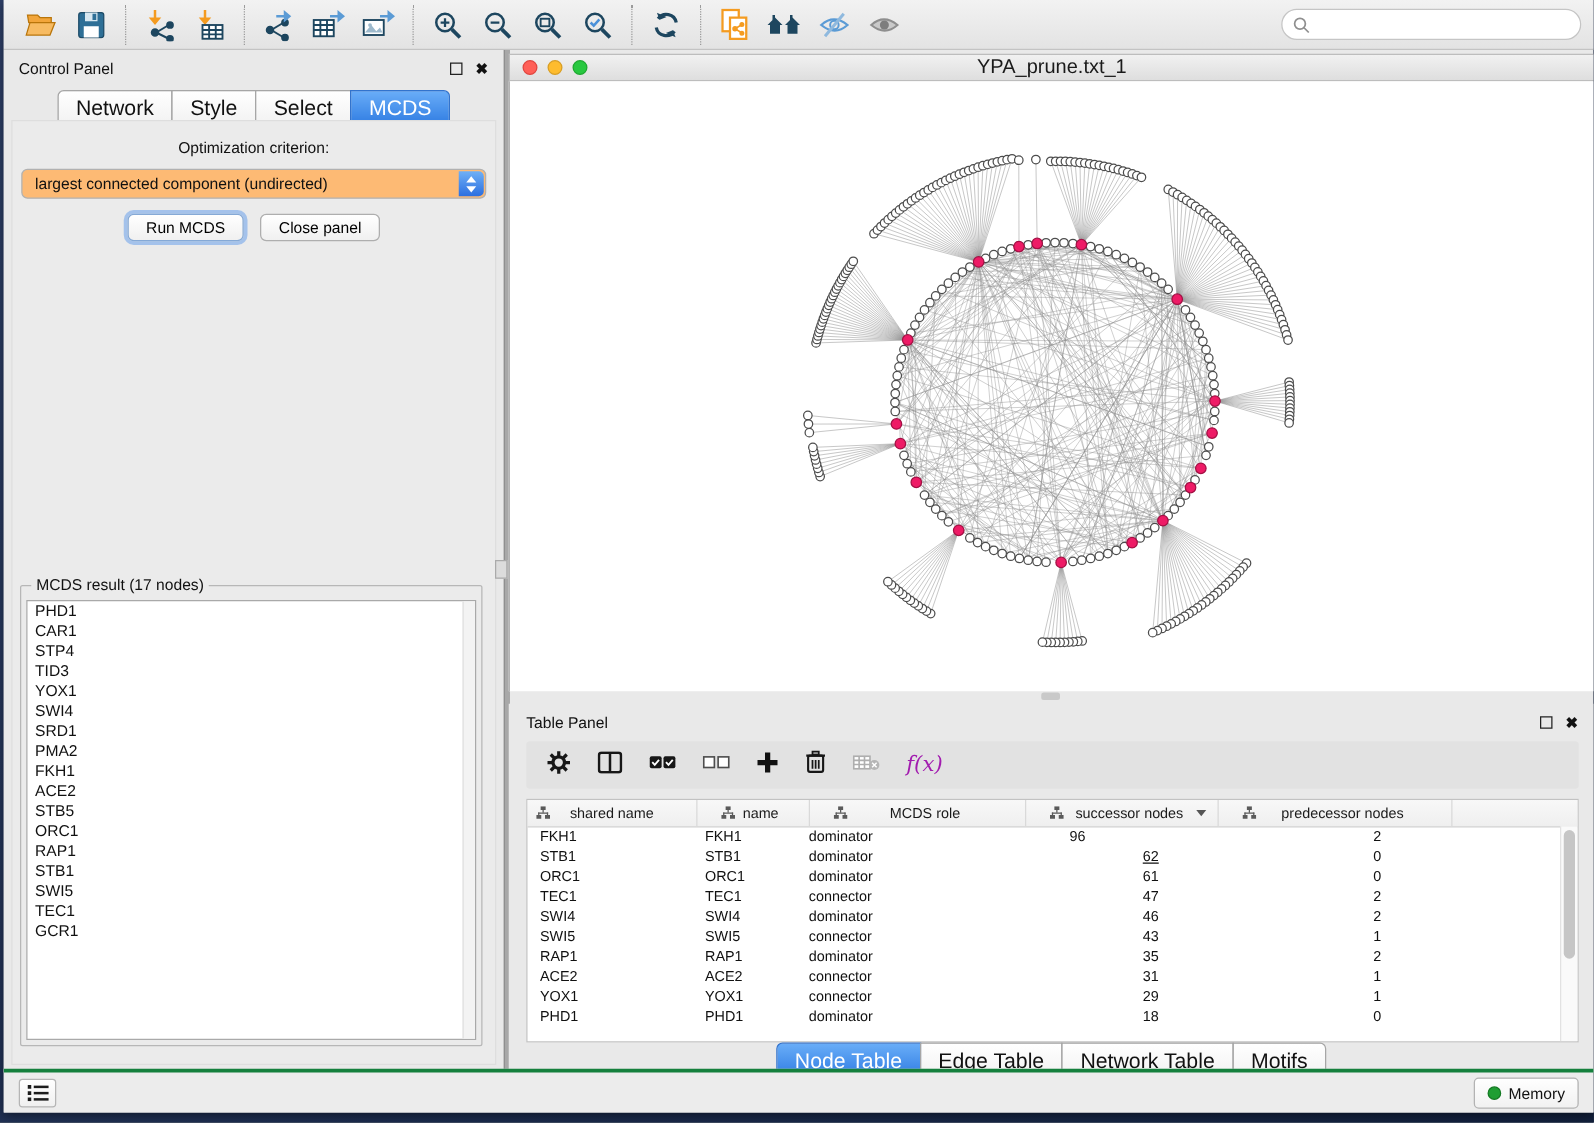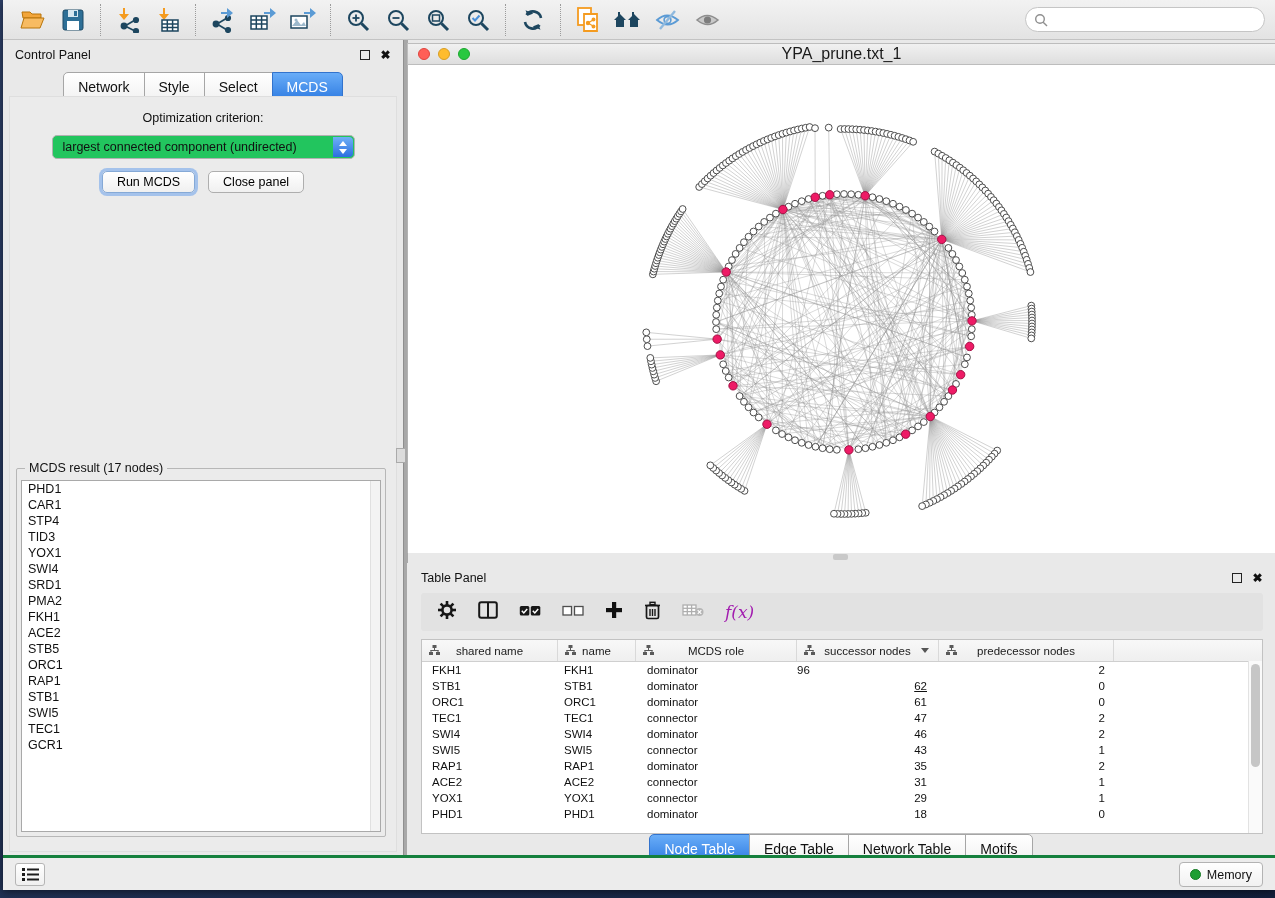--- a/index.html
+++ b/index.html
@@ -19,27 +19,27 @@
 
   
   .cp{position:absolute;left:0;top:40px;width:400px;bottom:32px;background:#e9e9e9;}
   .panel-titlebar{position:absolute;top:6px;left:12px;right:12px;height:18px;font-size:12.5px;display:flex;align-items:center;}
   .panel-title{flex:1;}
   .win-btn{width:11px;height:11px;margin-left:10px;display:flex;align-items:center;justify-content:center;}
   .float-glyph{width:8px;height:8px;border:1.6px solid #222;display:inline-block;}
   .close-glyph{font-size:12px;font-weight:bold;color:#111;line-height:10px;}
   .cp-tabs{position:absolute;top:32px;left:0;right:0;display:flex;justify-content:center;}
   .tab{border:1px solid #a6a6a6;background:linear-gradient(#ffffff,#f1f1f1);height:20px;line-height:20px;
-    padding:4px 14px;font-size:14px;margin-left:-1px;color:#111;white-space:nowrap;}
+    padding:4px 14px;font-size:17px;margin-left:-1px;color:#111;white-space:nowrap;}
   .tab:first-child{border-radius:5px 0 0 5px;margin-left:0;}
   .tab:last-child{border-radius:0 5px 5px 0;}
   .tab.active{background:linear-gradient(#69adf8,#2d7ae1);color:#fff;border-color:#3273cd;}
   .cp-body{position:absolute;top:56px;left:6px;right:6px;bottom:6px;background:#ebebeb;border:1px solid #dedede;}
   .opt-label{margin-top:14px;text-align:center;font-size:12.5px;}
-  .select{position:relative;margin:10px auto 0 auto;width:303px;height:24px;background:#22c55e;border:1px solid #b1b1b1;
+  .select{position:relative;margin:10px auto 0 auto;width:372px;height:24px;background:#fdba74;border:1px solid #b1b1b1;
     border-radius:5px;box-sizing:border-box;font-size:12.5px;line-height:22px;padding-left:10px;}
   .select .spin{position:absolute;right:1px;top:1px;bottom:1px;width:20px;border-radius:0 4px 4px 0;
     background:linear-gradient(#6fb0f6,#2c6fe0);display:flex;flex-direction:column;align-items:center;justify-content:center;gap:3px;}
   .arr-up{width:0;height:0;border-left:4px solid transparent;border-right:4px solid transparent;border-bottom:5px solid #fff;}
   .arr-dn{width:0;height:0;border-left:4px solid transparent;border-right:4px solid transparent;border-top:5px solid #fff;}
   .btn-row{margin-top:12px;display:flex;justify-content:center;gap:13px;}
   .mac-btn{height:22px;padding:0 14px;background:linear-gradient(#ffffff,#f0f0f0);border:1px solid #aeaeae;
     border-radius:5px;font-size:12.5px;line-height:20px;}
   .mac-btn.focused{border-color:#85a9d6;box-shadow:0 0 0 3px rgba(106,160,235,.55);}
   .groupbox{position:absolute;left:6px;right:10px;top:371px;bottom:14px;border:1px solid #b7b7b7;border-radius:2px;}
@@ -60,21 +60,21 @@
   .lights{position:absolute;left:10px;display:flex;gap:8px;}
   .light{width:12px;height:12px;border-radius:50%;}
   .net-title-text{width:100%;text-align:center;font-size:16px;color:#1a1a1a;}
   .net-canvas{position:absolute;top:22px;left:0;right:0;bottom:0;background:#fff;border-left:1px solid #b3b3b3;box-sizing:border-box;}
 
   
   .tp{position:absolute;left:404px;top:563px;right:0;bottom:32px;background:#e9e9e9;}
   .tp-toolbar{position:absolute;left:14px;right:12px;top:30px;height:38px;background:#e2e2e2;border-radius:3px;
     display:flex;align-items:center;gap:21px;padding:0 16px;box-sizing:border-box;}
   .tp-table{position:absolute;left:14px;right:12px;top:76px;height:193px;background:#fff;border:1px solid #c2c2c2;overflow:hidden;}
-  .thead{display:flex;height:21px;background:linear-gradient(#f8f8f8,#efefef);border-bottom:1px solid #cfcfcf;}
+  .thead{display:flex;height:21px;background:linear-gradient(#f8f8f8,#efefef);border-bottom:1px solid #cfcfcf;gap:12px;}
   .th{position:relative;box-sizing:border-box;border-right:1px solid #d9d9d9;display:flex;align-items:center;justify-content:center;
     font-size:11.5px;color:#1a1a1a;}
   .th .h-ico{position:absolute;left:7px;top:5px;}
   .sort-caret{position:absolute;right:9px;top:8px;width:0;height:0;border-left:4px solid transparent;border-right:4px solid transparent;border-top:5px solid #555;}
   .trow{display:flex;height:16px;font-size:11.5px;align-items:center;}
   .td{box-sizing:border-box;white-space:nowrap;overflow:hidden;}
   .scrollbar{position:absolute;right:0;top:21px;bottom:0;width:13px;background:#fafafa;border-left:1px solid #e2e2e2;}
   .thumb{position:absolute;left:2px;right:2px;top:3px;height:103px;background:#c6c6c6;border-radius:5px;}
   .tp-tabs{position:absolute;left:0;right:0;top:271px;display:flex;justify-content:center;}
 
@@ -1241,21 +1241,21 @@
               </svg>
               <span>predecessor nodes</span>
             </div>
             <div class="th" style="flex: 1 1 0%; border-right: 0px;"></div>
           </div>
       <div id="tbody">
             <div class="trow">
               <div class="td" style="width: 136px; padding-left: 10px; text-align: left;">FKH1</div>
               <div class="td" style="width: 78px; padding-left: 6px; text-align: left;">FKH1</div>
               <div class="td" style="width: 161px; padding-left: 11px; text-align: left;">dominator</div>
-              <div class="td" style="width: 142px; padding-right: 12px; text-align: left;">96</div>
+              <div class="td" style="width: 142px; padding-right: 12px; text-align: center;">96</div>
               <div class="td" style="width: 175px; padding-right: 9px; text-align: right;">2</div>
             </div>
             <div class="trow">
               <div class="td" style="width: 136px; padding-left: 10px; text-align: left;">STB1</div>
               <div class="td" style="width: 78px; padding-left: 6px; text-align: left;">STB1</div>
               <div class="td" style="width: 161px; padding-left: 11px; text-align: left;">dominator</div>
               <div class="td" style="width: 142px; padding-right: 12px; text-align: right; text-decoration: underline;">62</div>
               <div class="td" style="width: 175px; padding-right: 9px; text-align: right;">0</div>
             </div>
             <div class="trow">

